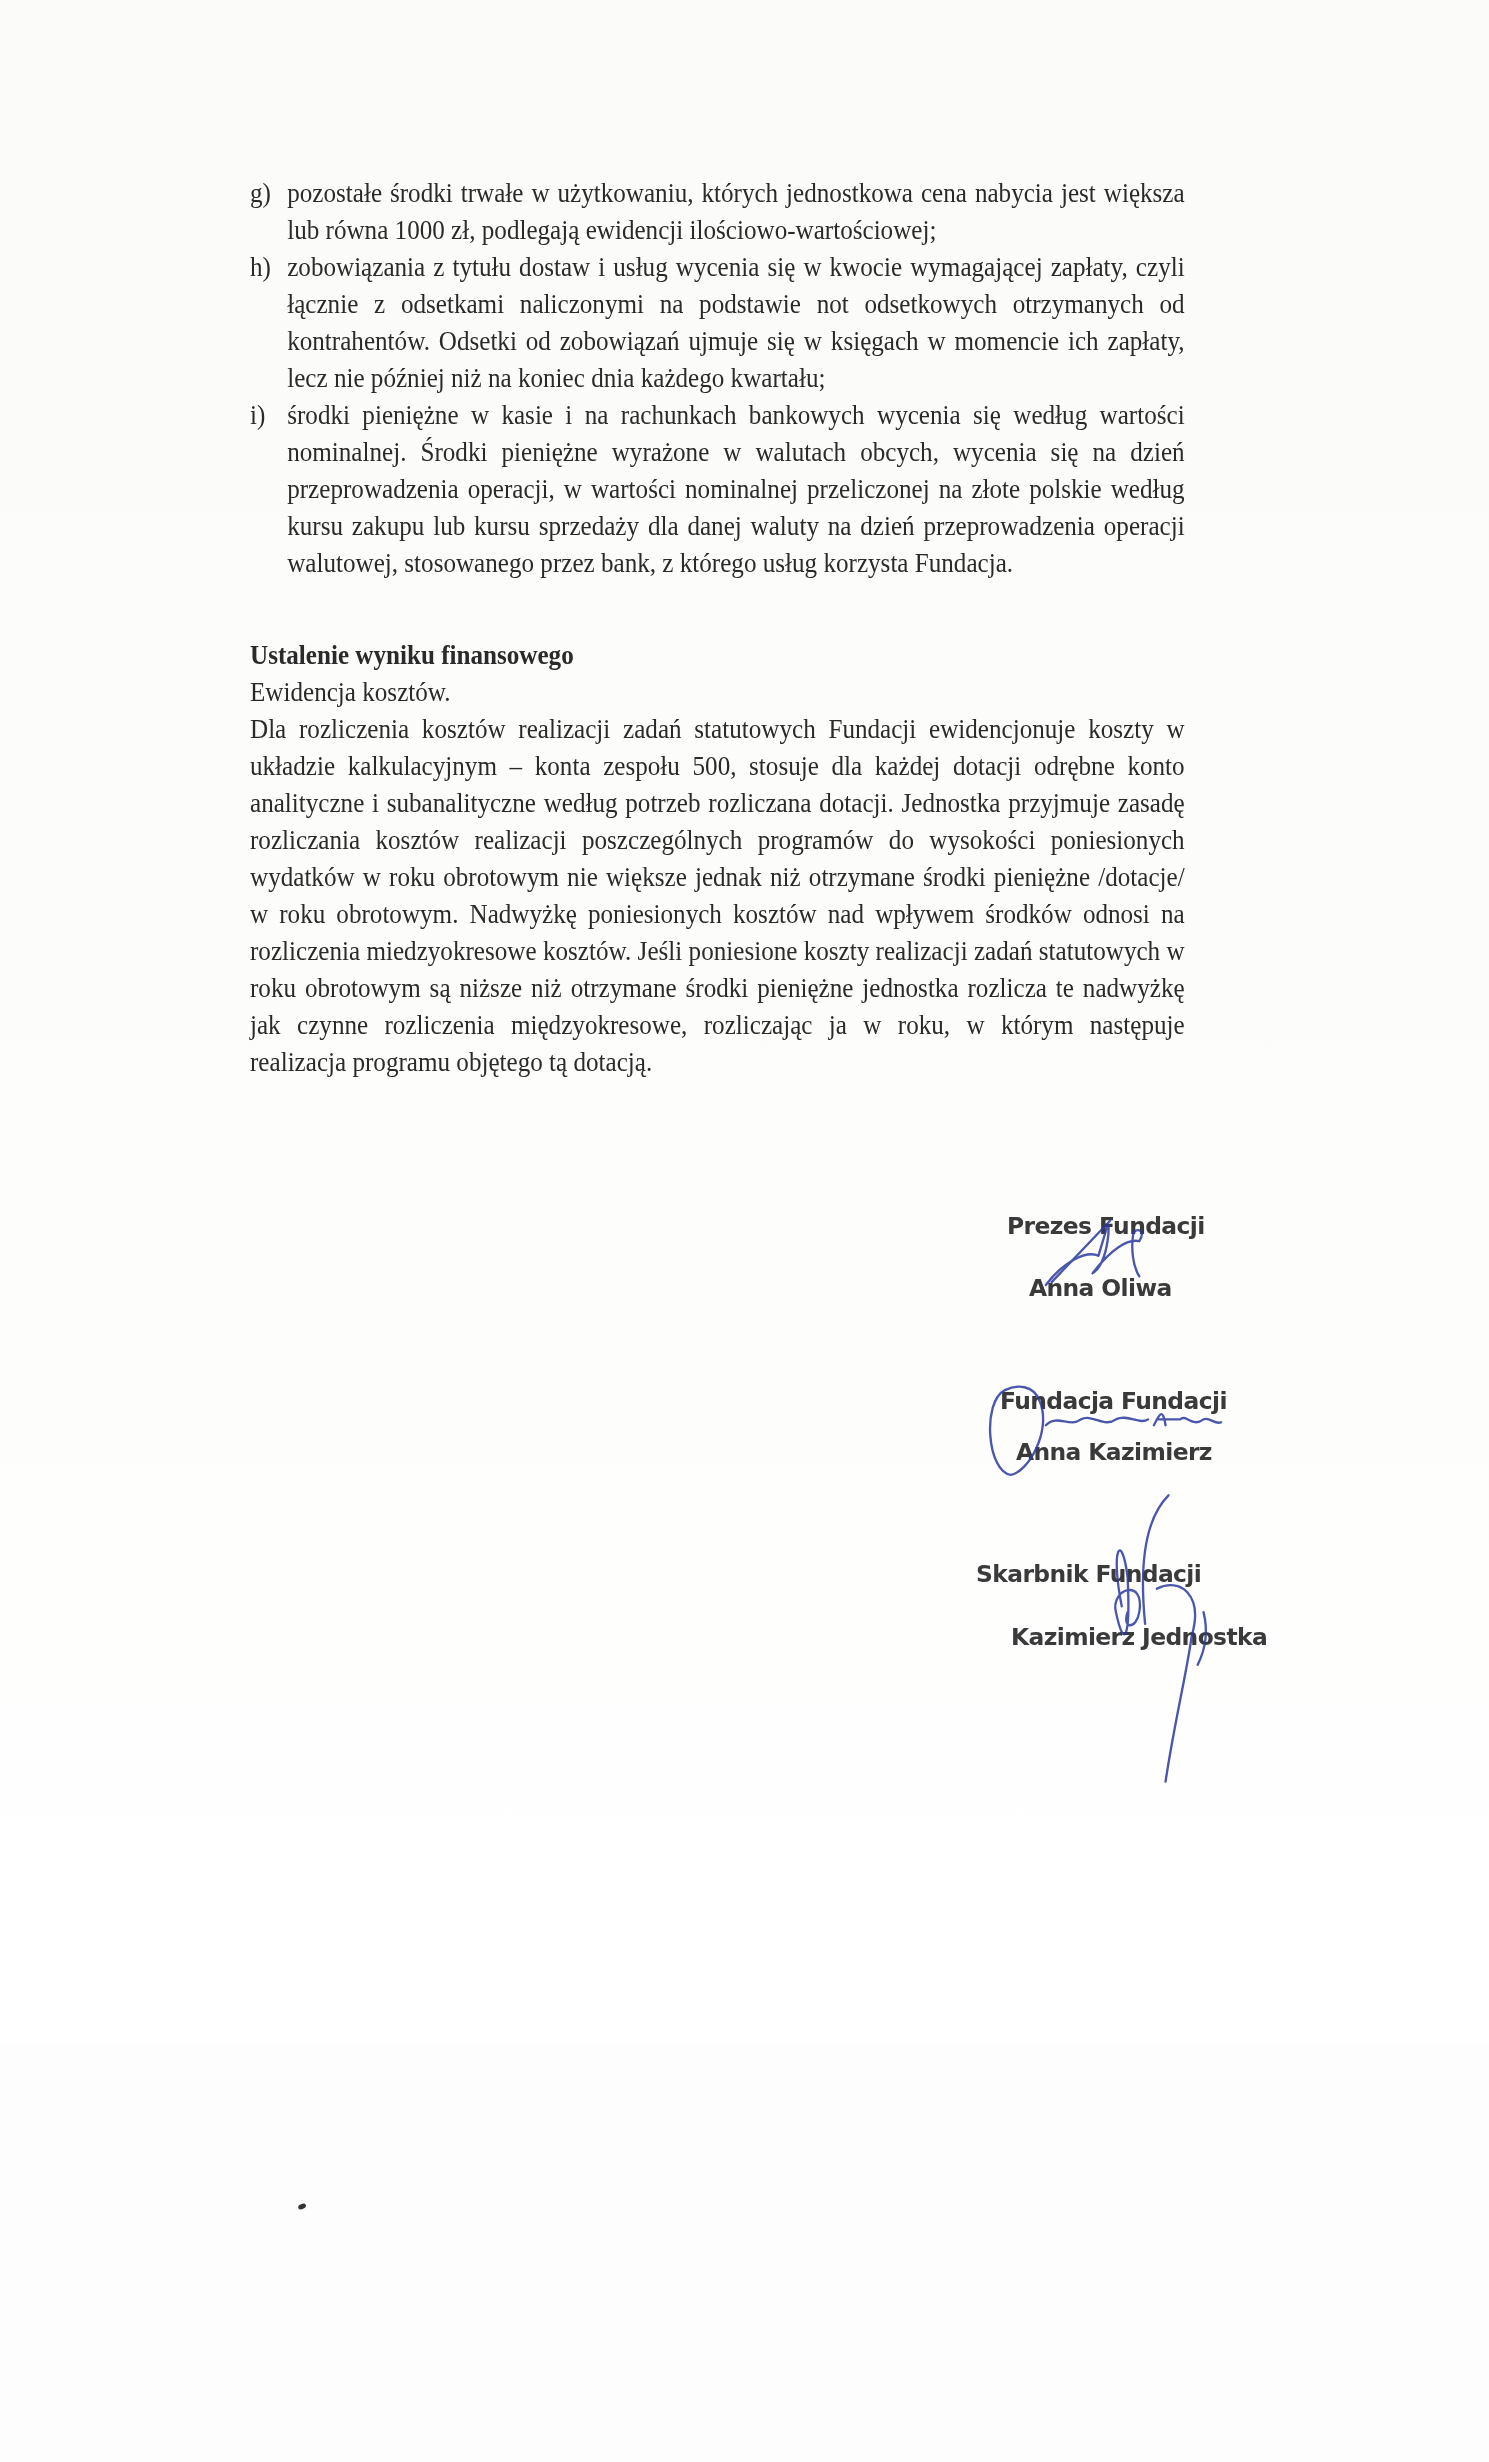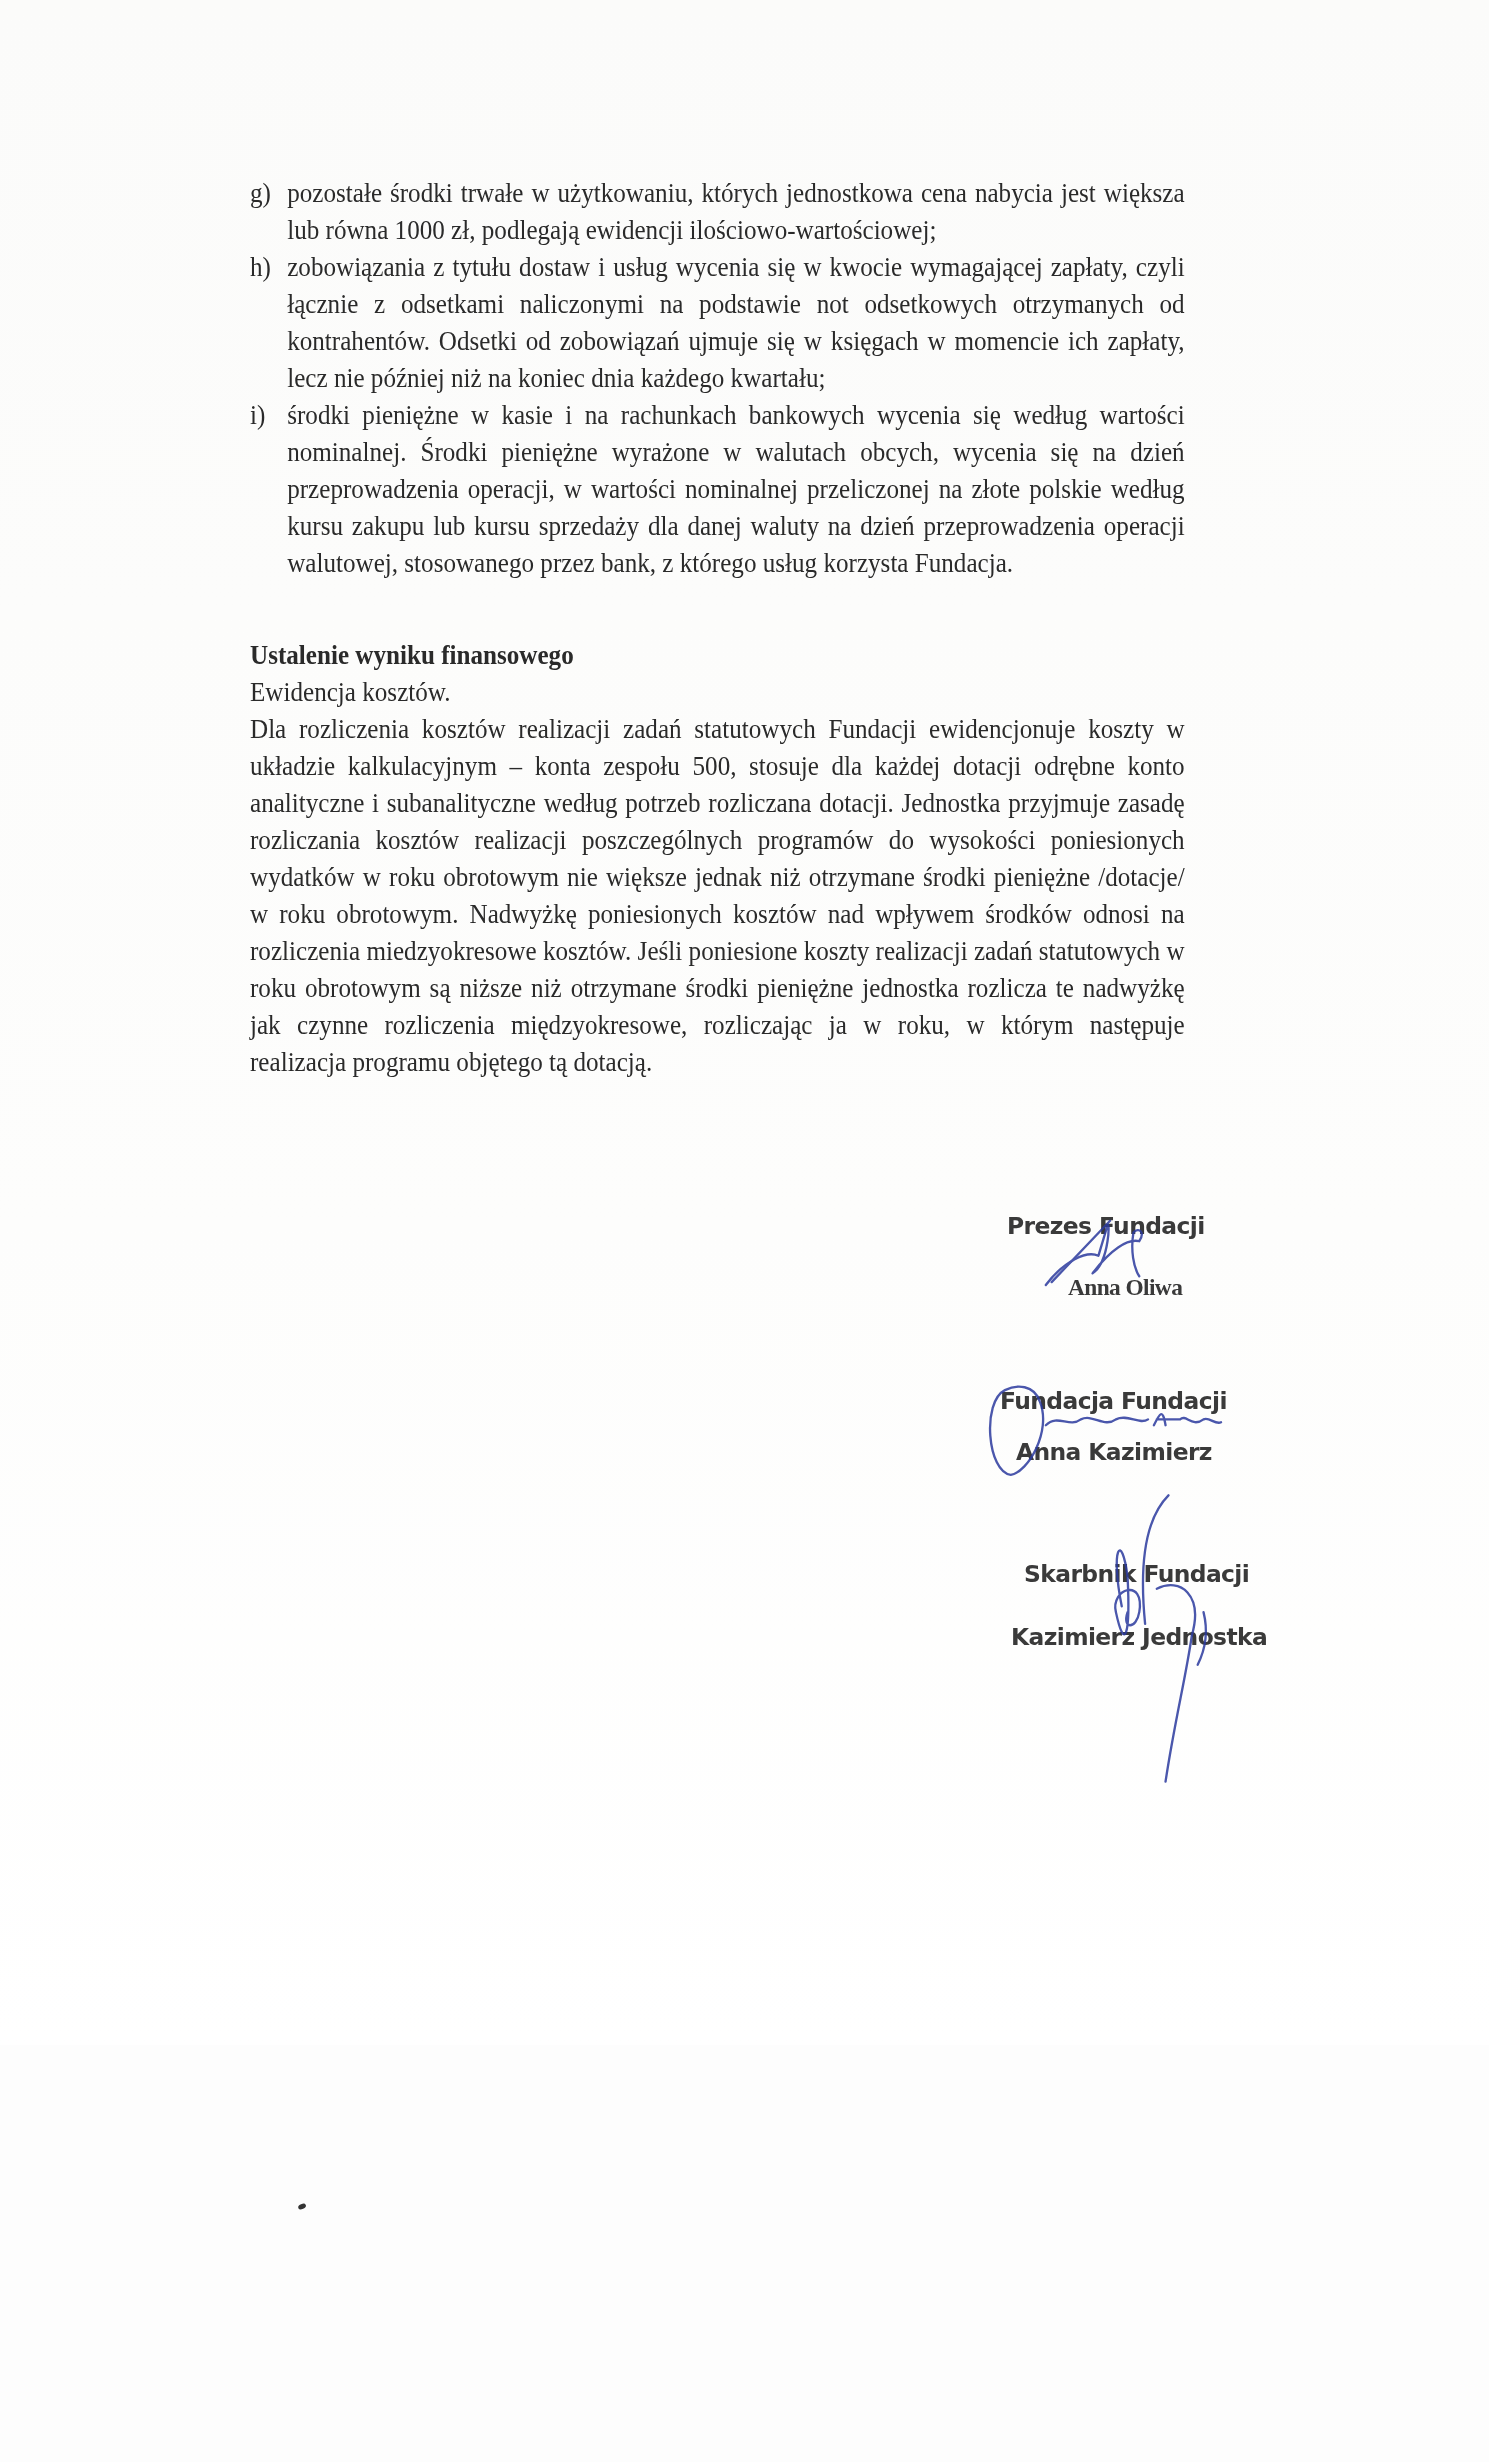--- a/index.html
+++ b/index.html
@@ -61,26 +61,26 @@
     <div class="section">
       <p class="section-title">Ustalenie wyniku finansowego</p>
       <p class="section-sub">Ewidencja kosztów.</p>
       <p class="section-body">Dla rozliczenia kosztów realizacji zadań statutowych Fundacji ewidencjonuje koszty w układzie kalkulacyjnym – konta zespołu 500, stosuje dla każdej dotacji odrębne konto analityczne i subanalityczne według potrzeb rozliczana dotacji. Jednostka przyjmuje zasadę rozliczania kosztów realizacji poszczególnych programów do wysokości poniesionych wydatków w roku obrotowym nie większe jednak niż otrzymane środki pieniężne /dotacje/ w roku obrotowym. Nadwyżkę poniesionych kosztów nad wpływem środków odnosi na rozliczenia miedzyokresowe kosztów. Jeśli poniesione koszty realizacji zadań statutowych w roku obrotowym są niższe niż otrzymane środki pieniężne jednostka rozlicza te nadwyżkę jak czynne rozliczenia międzyokresowe, rozliczając ja w roku, w którym następuje realizacja programu objętego tą dotacją.</p>
     </div>
   </div>
 
   <div class="signatures">
 
     <div class="sig-label" style="left:1007px; top:1212px;">Prezes Fundacji</div>
-    <div class="sig-label" style="left:1068px; top:1274px;font-family:Liberation Serif, serif;">Anna Oliwa</div>
+    <div class="sig-label" style="left:1029px; top:1274px;">Anna Oliwa</div>
 
     <div class="sig-label" style="left:1000px; top:1387px;">Fundacja Fundacji</div>
     <div class="sig-label" style="left:1016px; top:1438px;">Anna Kazimierz</div>
 
-    <div class="sig-label" style="left:1024px; top:1560px;">Skarbnik Fundacji</div>
+    <div class="sig-label" style="left:976px; top:1560px;">Skarbnik Fundacji</div>
     <div class="sig-label" style="left:1011px; top:1623px;">Kazimierz Jednostka</div>
 
     <svg class="sig-svg" width="1490" height="2462" viewBox="0 0 2550 4215">
       <g fill="none" stroke="#2b3a9e" stroke-width="4" stroke-linecap="round" stroke-linejoin="round" opacity="0.85">
 
         <path d="M1790 2200 C1820 2160, 1860 2140, 1880 2150 L1895 2100 C1900 2080, 1900 2160, 1870 2180 C1900 2140, 1930 2120, 1950 2125 C1960 2110, 1950 2100, 1940 2110 C1935 2140, 1940 2170, 1950 2185"></path>
         <path d="M1800 2195 L1900 2090"></path>
 
         <path d="M1720 2380 C1680 2400, 1690 2520, 1730 2525 C1760 2520, 1800 2450, 1780 2400 C1770 2370, 1740 2370, 1720 2380"></path>
         <path d="M1790 2440 C1810 2420, 1830 2445, 1850 2430 C1870 2420, 1890 2445, 1910 2430 C1930 2420, 1950 2440, 1965 2430"></path>

